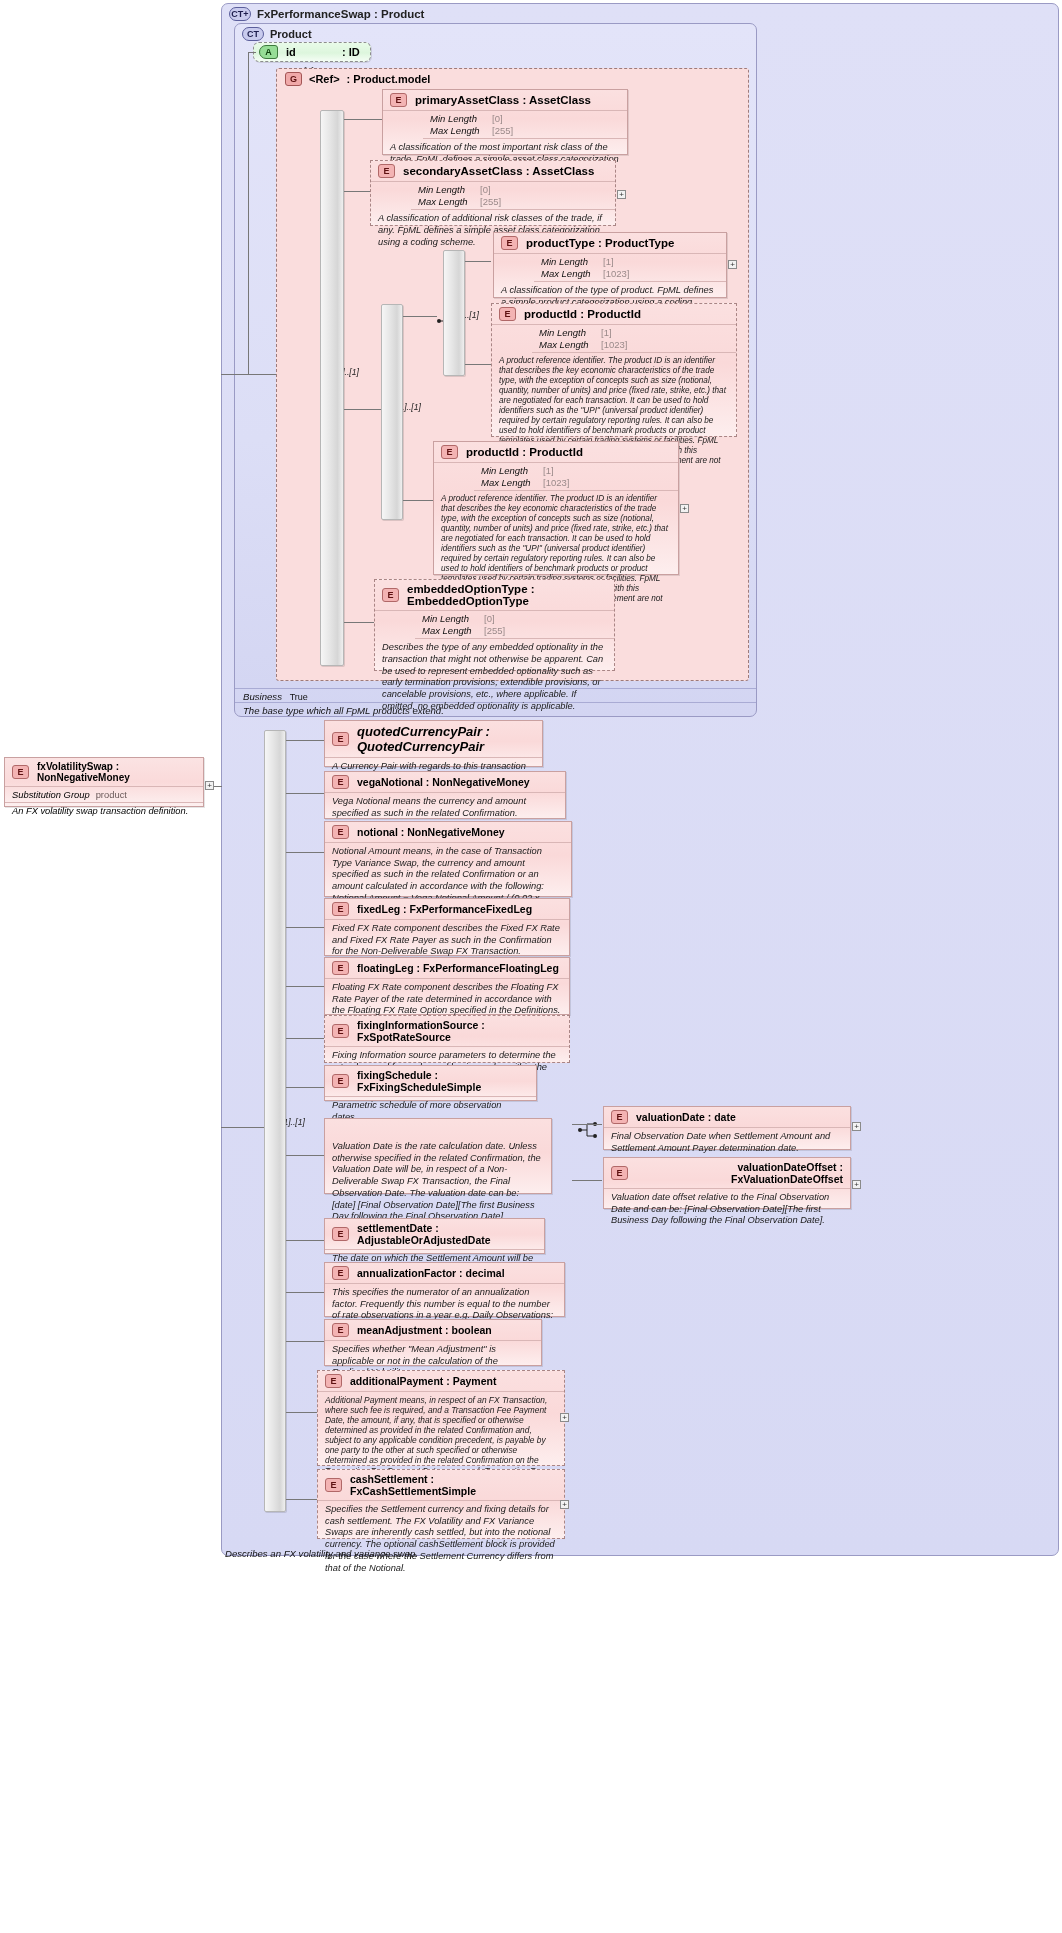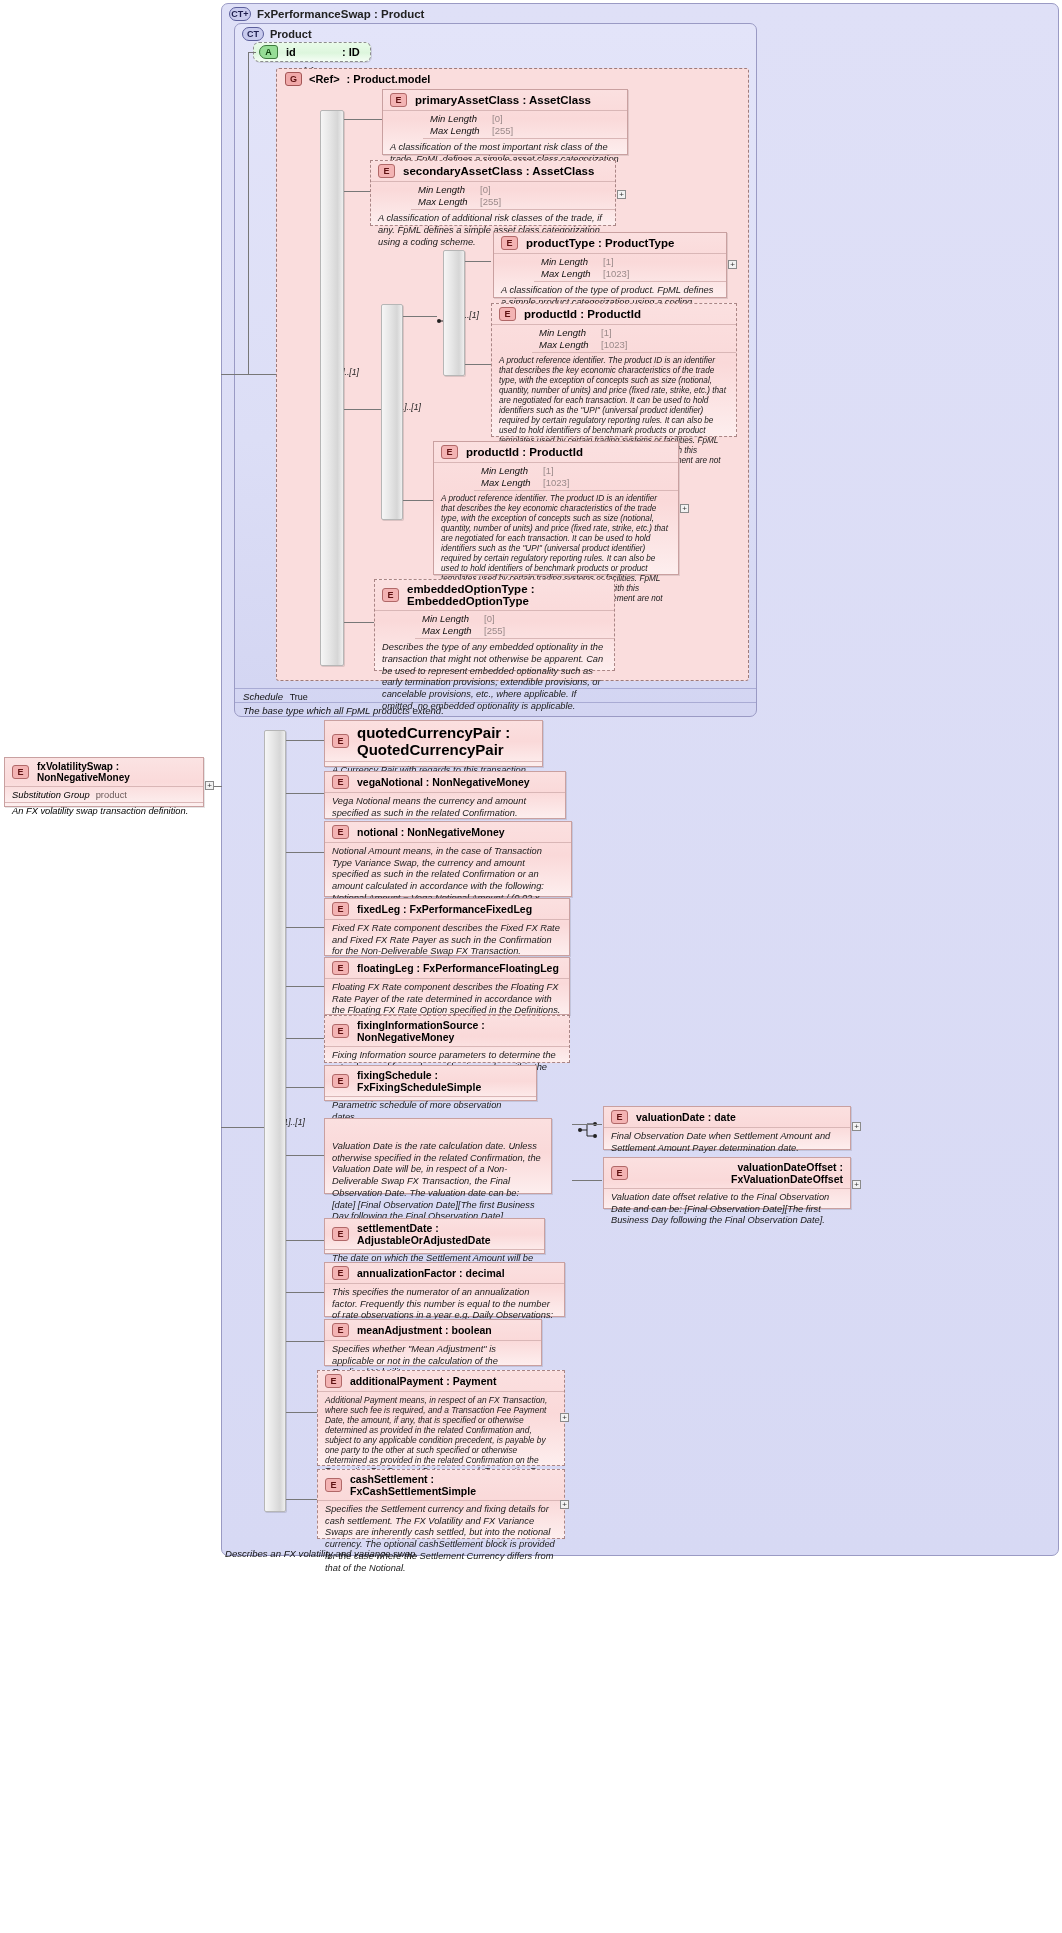--- a/index.html
+++ b/index.html
@@ -202,21 +202,21 @@
 </div>
 
 <div class="ct-inner" style="left:234px; top:23px; width:523px; height:694px;">
   <div class="ct-head">
     <span class="badge ct">CT</span>
     <span>Product</span>
   </div>
 </div>
 
 <div class="meta-row" style="left:235px; top:688px; width:521px;">
-  <span class="k">Schedule</span>
+  <span class="k">Business</span>
   <span class="v">True</span>
 </div>
 <div class="meta-row" style="left:235px; top:702px; width:521px;">
   <span>The base type which all FpML products extend.</span>
 </div>
 
 <div class="attr-box" style="left:253px; top:42px; width:118px; height:20px;">
   <span class="badge a">A</span>
   <span class="nm">id</span>
   <span class="ty">: ID</span>
@@ -440,21 +440,21 @@
 </div>
 <div class="ln h" style="left:221px; top:1127px; width:44px;"></div>
 
 <div class="seqbar" style="left:264px; top:730px; width:22px; height:782px;"></div>
 
 <div class="ln h" style="left:286px; top:740px; width:38px;"></div>
 <div class="occ" style="left:296px; top:733px;">[1]..[1]</div>
 <div class="ebox" style="left:324px; top:720px; width:219px; height:47px;">
   <div class="hdr">
     <span class="badge e">E</span>
-    <span style="font-size:15px;">quotedCurrencyPair : QuotedCurrencyPair</span>
+    <span style="font-size:13px;font-style:italic;">quotedCurrencyPair : QuotedCurrencyPair</span>
   </div>
   <div class="desc">A Currency Pair with regards to this transaction and the quoting convention.</div>
 </div>
 
 <div class="ln h" style="left:286px; top:793px; width:38px;"></div>
 <div class="occ" style="left:296px; top:786px;">[1]..[1]</div>
 <div class="ebox" style="left:324px; top:771px; width:242px; height:48px;">
   <div class="hdr">
     <span class="badge e">E</span>
     <span style="font-size:10.5px;">vegaNotional : NonNegativeMoney</span>
@@ -490,21 +490,21 @@
     <span style="font-size:10.5px;">floatingLeg : FxPerformanceFloatingLeg</span>
   </div>
   <div class="desc">Floating FX Rate component describes the Floating FX Rate Payer of the rate determined in accordance with the Floating FX Rate Option specified in the Definitions.</div>
 </div>
 
 <div class="ln h" style="left:286px; top:1038px; width:38px;"></div>
 <div class="occ" style="left:296px; top:1031px;">0..[1]</div>
 <div class="ebox dashed" style="left:324px; top:1015px; width:246px; height:48px;">
   <div class="hdr">
     <span class="badge e">E</span>
-    <span style="font-size:10.5px;">fixingInformationSource : NonNegativeMoney</span>
+    <span style="font-size:10.5px;">fixingInformationSource : FxSpotRateSource</span>
   </div>
   <div class="desc">Fixing Information source parameters to determine the rate observed for each good business day within the Fixing Schedule.</div>
 </div>
 
 <div class="ln h" style="left:286px; top:1087px; width:38px;"></div>
 <div class="occ" style="left:296px; top:1080px;">[1]..[1]</div>
 <div class="ebox" style="left:324px; top:1065px; width:213px; height:36px;">
   <div class="hdr">
     <span class="badge e">E</span>
     <span style="font-size:10.5px;">fixingSchedule : FxFixingScheduleSimple</span>

